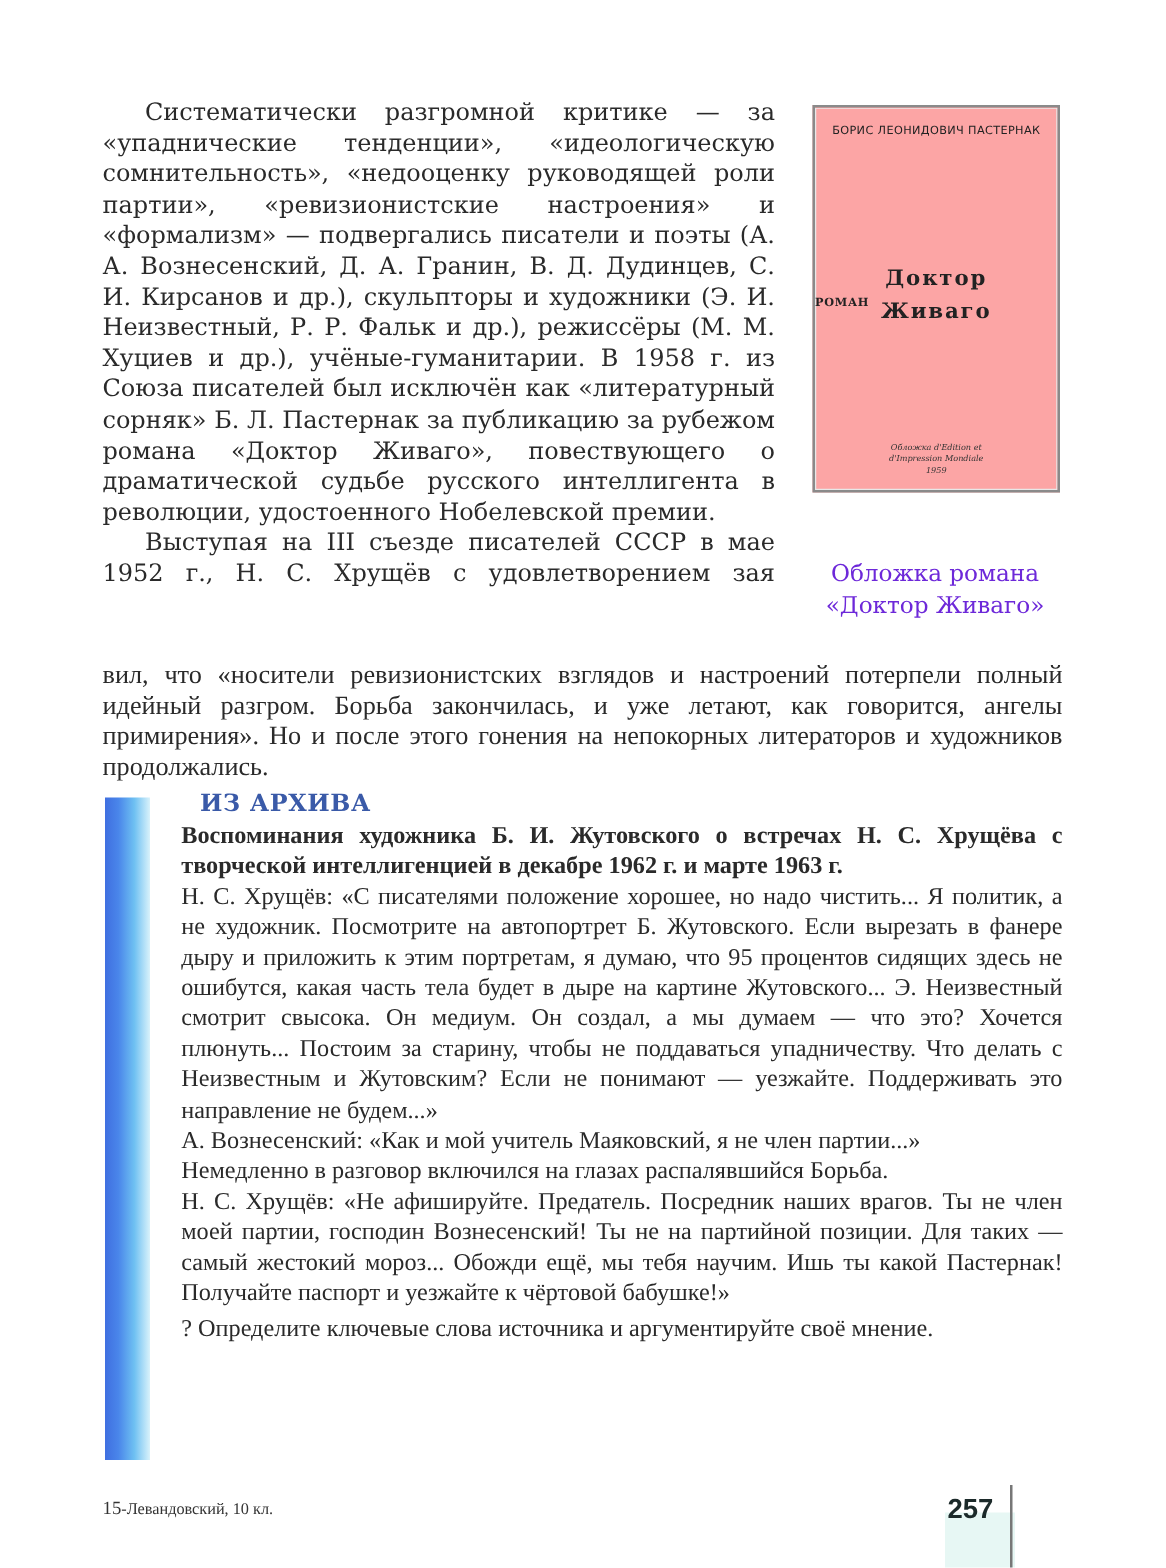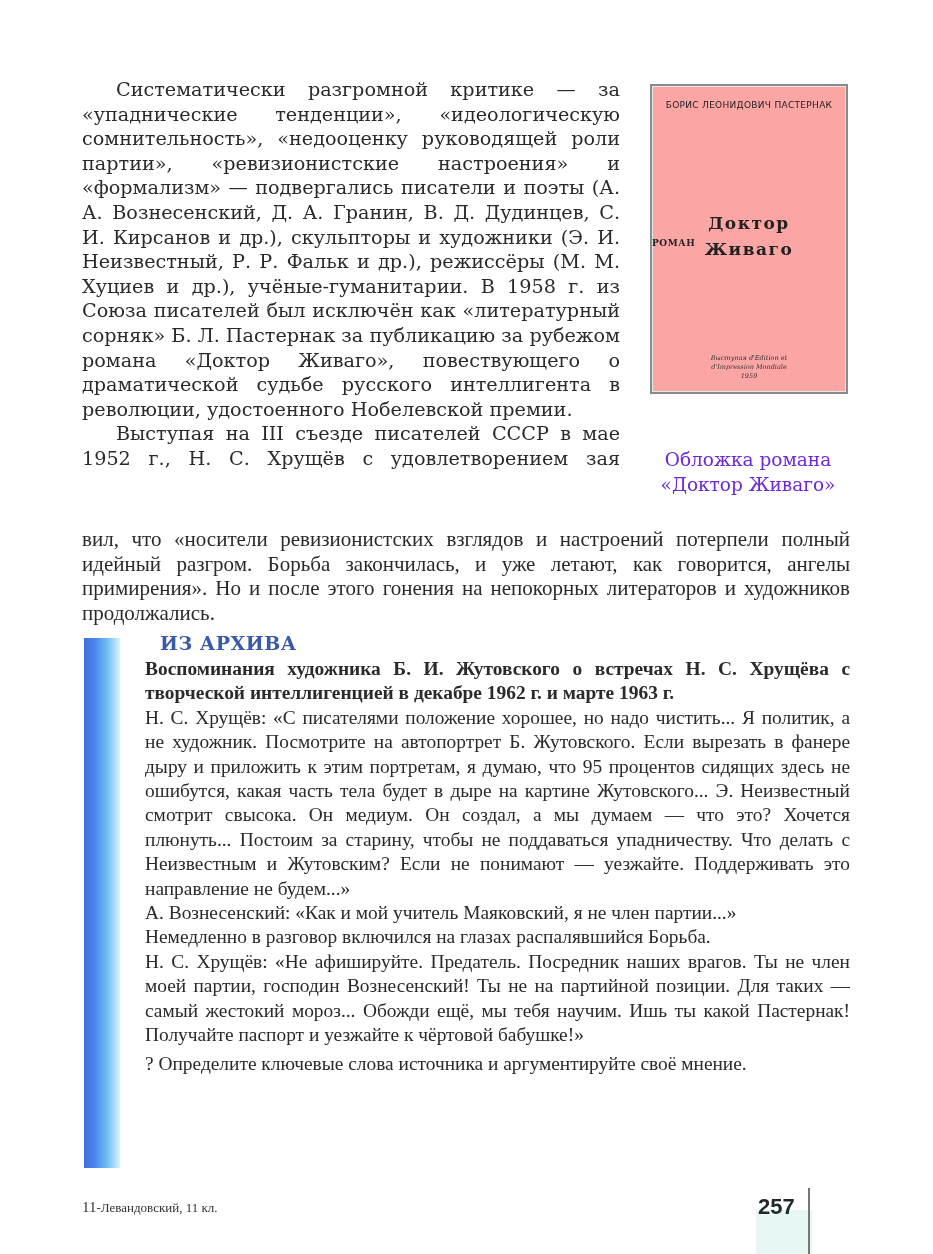--- a/index.html
+++ b/index.html
@@ -111,21 +111,21 @@
   </div>
 
   <div class="figure-cover">
     <div class="cover-author">БОРИС ЛЕОНИДОВИЧ ПАСТЕРНАК</div>
     <div class="cover-title">
       <div>Доктор</div>
       <div>Живаго</div>
     </div>
     <div class="cover-genre">РОМАН</div>
     <div class="cover-publisher">
-      <div>Выступая d'Edition et</div>
+      <div>Обложка d'Edition et</div>
       <div>d'Impression Mondiale</div>
       <div>1959</div>
     </div>
   </div>
 
   <div class="caption">
     <div>Обложка романа</div>
     <div>«Доктор Живаго»</div>
   </div>
 
@@ -135,20 +135,20 @@
   <div class="archive-body hyph">
     <p class="subhead">Воспоминания художника Б. И. Жутовского о встречах Н. С. Хрущё­ва с творческой интеллигенцией в декабре 1962 г. и марте 1963 г.</p>
     <p>Н. С. Хрущёв: «С писателями положение хорошее, но надо чистить... Я политик, а не художник. Посмотрите на автопортрет Б. Жутовско­го. Если вырезать в фанере дыру и приложить к этим портретам, я думаю, что 95 процентов сидящих здесь не ошибутся, какая часть те­ла будет в дыре на картине Жутовского... Э. Неизвестный смотрит свысока. Он медиум. Он создал, а мы думаем — что это? Хочется плюнуть... Постоим за старину, чтобы не поддаваться упадничеству. Что делать с Неизвестным и Жутовским? Если не понимают — уез­жайте. Поддерживать это направление не будем...»</p>
     <p>А. Вознесенский: «Как и мой учитель Маяковский, я не член пар­тии...»</p>
     <p>Немедленно в разговор включился на глазах распалявшийся Борьба.</p>
     <p>Н. С. Хрущёв: «Не афишируйте. Предатель. Посредник наших вра­гов. Ты не член моей партии, господин Вознесенский! Ты не на пар­тийной позиции. Для таких — самый жестокий мороз... Обожди ещё, мы тебя научим. Ишь ты какой Пастернак! Получайте паспорт и уез­жайте к чёртовой бабушке!»</p>
     <p class="question">? Определите ключевые слова источника и аргументируйте своё мне­ние.</p>
   </div>
 
   <div class="footer-sig">
-    <span class="num">11</span><span>-Левандовский, 11 кл.</span>
+    <span class="num">15</span><span>-Левандовский, 10 кл.</span>
   </div>
 
   <div class="page-tab"></div>
   <div class="page-num">257</div>
   <div class="edge-line"></div>
 
 </div>
 
 </body></html>

